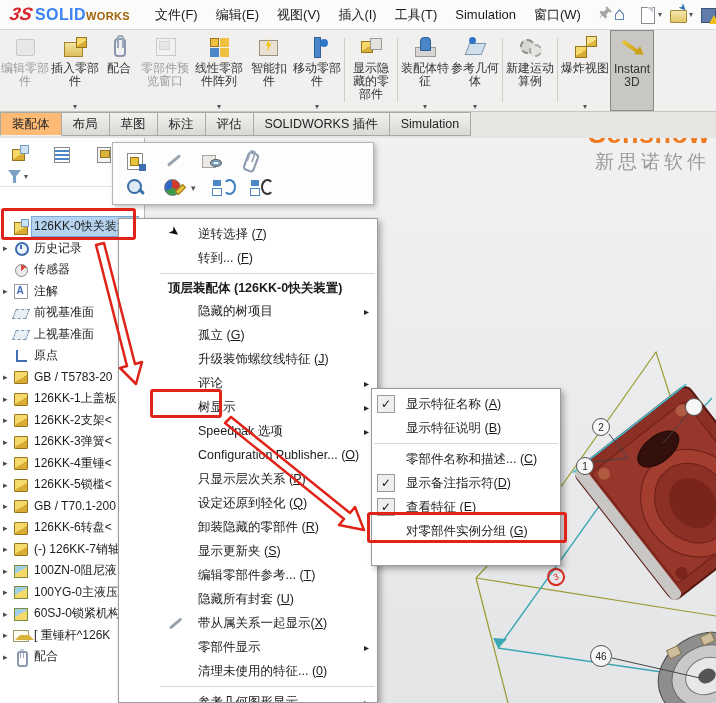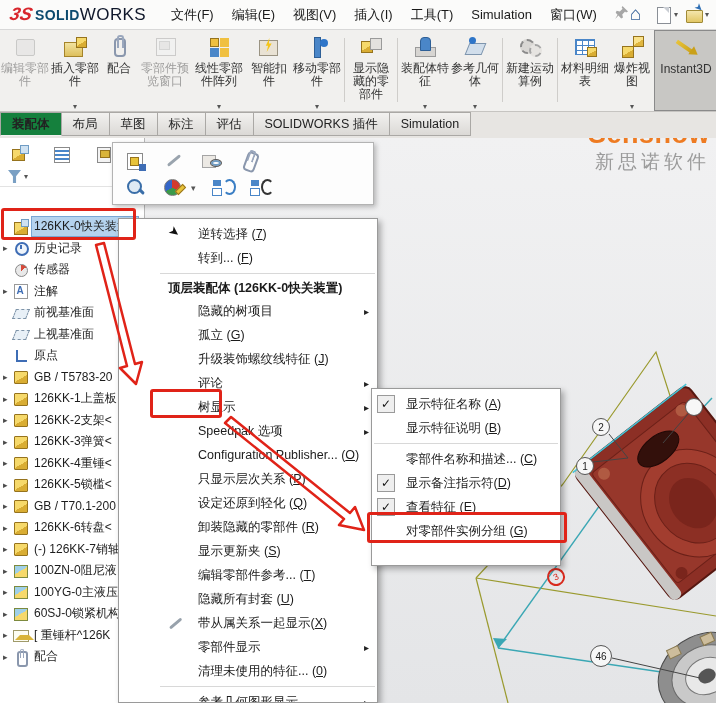--- a/index.html
+++ b/index.html
@@ -5,22 +5,22 @@
   html,body{margin:0;padding:0;background:#888;}
   *{box-sizing:border-box;}
   #stage{position:relative;width:716px;height:703px;overflow:hidden;background:#ecebe9;
          font-family:"Liberation Sans","DejaVu Sans",sans-serif;cursor:default;}
 
   
   .menubar{position:absolute;left:0;top:0;width:716px;height:30px;display:flex;align-items:center;
            background:#fbfbfa;border-bottom:1px solid #d8d8d8;padding-left:10px;z-index:6;}
   .logo{display:flex;align-items:baseline;margin-right:16px;}
   .logo-glyph{font-style:italic;font-weight:bold;font-size:18px;color:#d8262c;transform:skewX(-14deg);margin-right:3px;}
-  .logo-solid{font-weight:bold;color:#0c4a6e;font-size:14px;letter-spacing:.4px;}
-  .logo-works{color:#0f172a;font-size:17px;letter-spacing:.4px;}
+  .logo-solid{font-weight:bold;color:#3b82f6;font-size:16px;letter-spacing:.4px;}
+  .logo-works{color:#a16207;font-size:11px;letter-spacing:.4px;font-weight:bold;}
   .mbar-item{margin:0 9px;font-size:13px;color:#1a1a1a;white-space:nowrap;}
   .pin{margin-left:8px;opacity:.75;}
   .quick{margin-left:auto;display:flex;align-items:center;gap:7px;padding-right:2px;}
   .qi{display:flex;align-items:center;gap:2px;}
   .qcaret{font-size:8px;color:#555;}
   .qic{display:inline-block;position:relative;width:18px;height:18px;}
   .ic-home::before{content:"⌂";position:absolute;left:1px;top:-3px;font-size:19px;color:#38639a;font-weight:bold;}
   .ic-new-document::before{content:"";position:absolute;left:3px;top:1px;width:12px;height:15px;background:#fff;border:1px solid #8a8f96;}
   .ic-new-document::after{content:"";position:absolute;right:3px;top:1px;border:3px solid #c9cdd3;border-left-color:transparent;border-bottom-color:transparent;}
   .ic-open::before{content:"";position:absolute;left:1px;top:4px;width:15px;height:11px;background:linear-gradient(#f4e6ad,#e2c766);border:1px solid #a08a36;border-radius:1px;}
@@ -75,21 +75,21 @@
   .ic-exploded-view::after{left:15px;top:1px;width:9px;height:9px;background:linear-gradient(150deg,#fae28a 55%,#e0b640 55%);border:1px solid #96731d;}
   .ic-instant3d::before{left:3px;top:9px;width:20px;height:4px;background:linear-gradient(90deg,#e8c33a,#caa018);transform:rotate(35deg);}
   .ic-instant3d::after{left:18px;top:13px;width:0;height:0;border:5px solid transparent;border-left:8px solid #caa018;transform:rotate(35deg);}
 
   
   .tabbar{position:absolute;left:0;top:112px;width:716px;height:26px;display:flex;align-items:flex-start;
           background:#e7e5e2;z-index:6;}
   .tab{height:24px;padding:0 11px;font-size:12.5px;color:#222;display:flex;align-items:center;
        background:linear-gradient(#f2f1ef,#dbd9d6);border:1px solid #aaa8a5;border-left:none;}
   .tab:first-child{border-left:1px solid #aaa8a5;}
-  .tab.f-active{background:#15803d;border-bottom-color:#f1f0ee;font-weight:bold;}
+  .tab.f-active{background:#fdba74;border-bottom-color:#f1f0ee;font-weight:normal;}
 
   
   .brand{position:absolute;right:6px;top:121px;text-align:right;z-index:4;line-height:1;}
   .brand-name{font-size:27px;font-weight:bold;color:#ee7b22;letter-spacing:.5px;}
   .brand-sub{font-size:19px;color:#9b9b9b;letter-spacing:4px;margin-top:4px;margin-left:8px;}
 
   
   .panel{position:absolute;left:0;top:138px;width:145px;bottom:0;background:#fff;
          border-right:1px solid #b8b8b8;z-index:3;overflow:hidden;}
   .panel-tabs{display:flex;gap:22px;padding:7px 0 0 10px;height:30px;}
@@ -381,25 +381,20 @@
         <span class="clabel">新建运动算例</span>
 
       </div>
 
       <div class="cmd-item f-sep">
         
         
         
       </div>
 
-      <div class="cmd-item">
-        <span class="cicon ic-bom"></span>
-        <span class="clabel">材料明细表</span>
-
-      </div>
 
       <div class="cmd-item f-dropdown">
         <span class="cicon ic-exploded-view"></span>
         <span class="clabel">爆炸视图</span>
         <span class="ccaret">▾</span>
       </div>
 
       <div class="cmd-item f-active">
         <span class="cicon ic-instant3d"></span>
         <span class="clabel">Instant3D</span>

